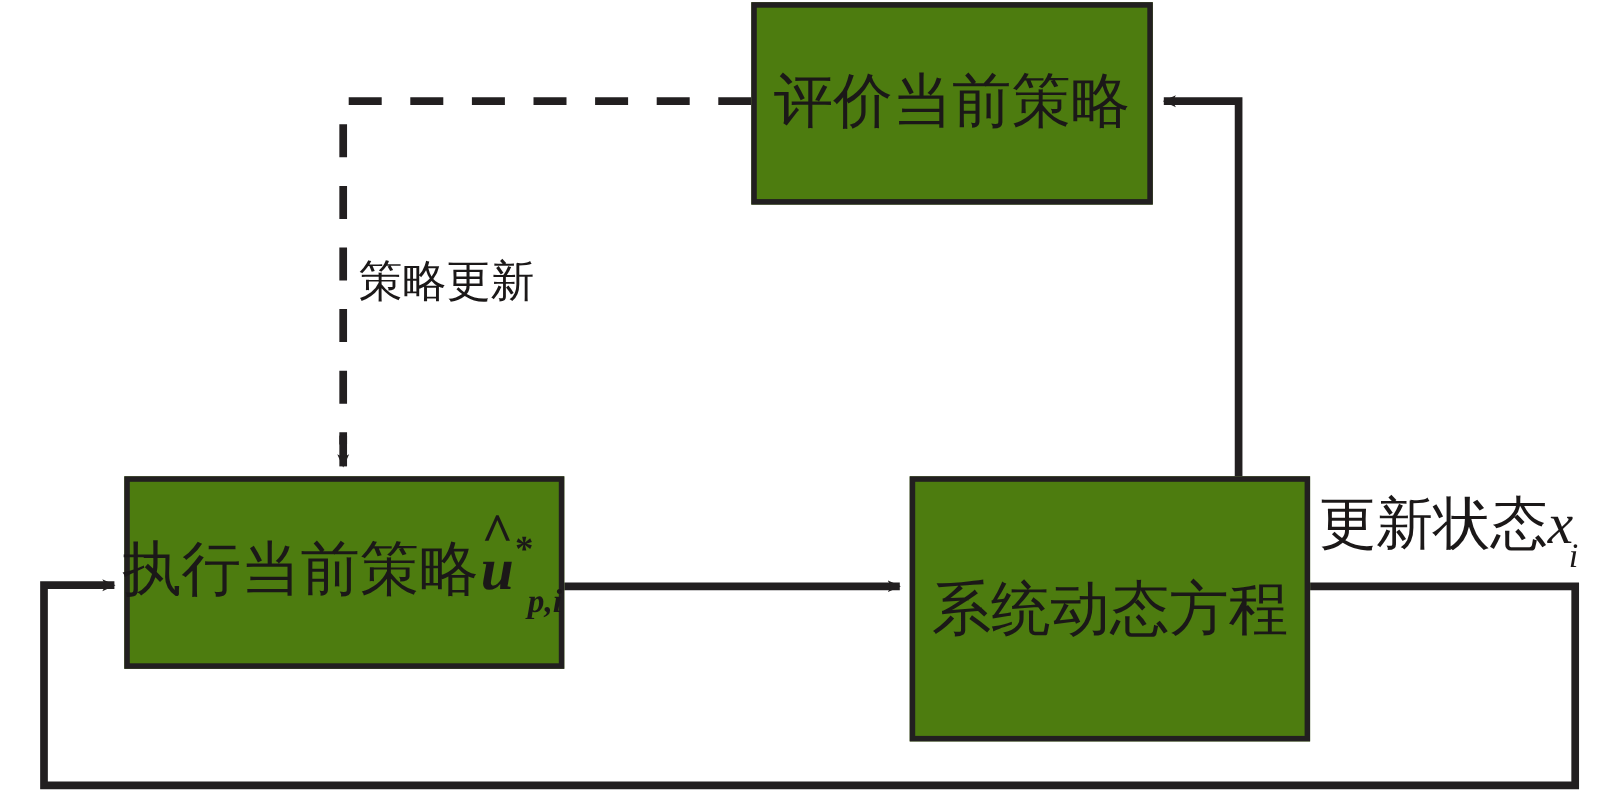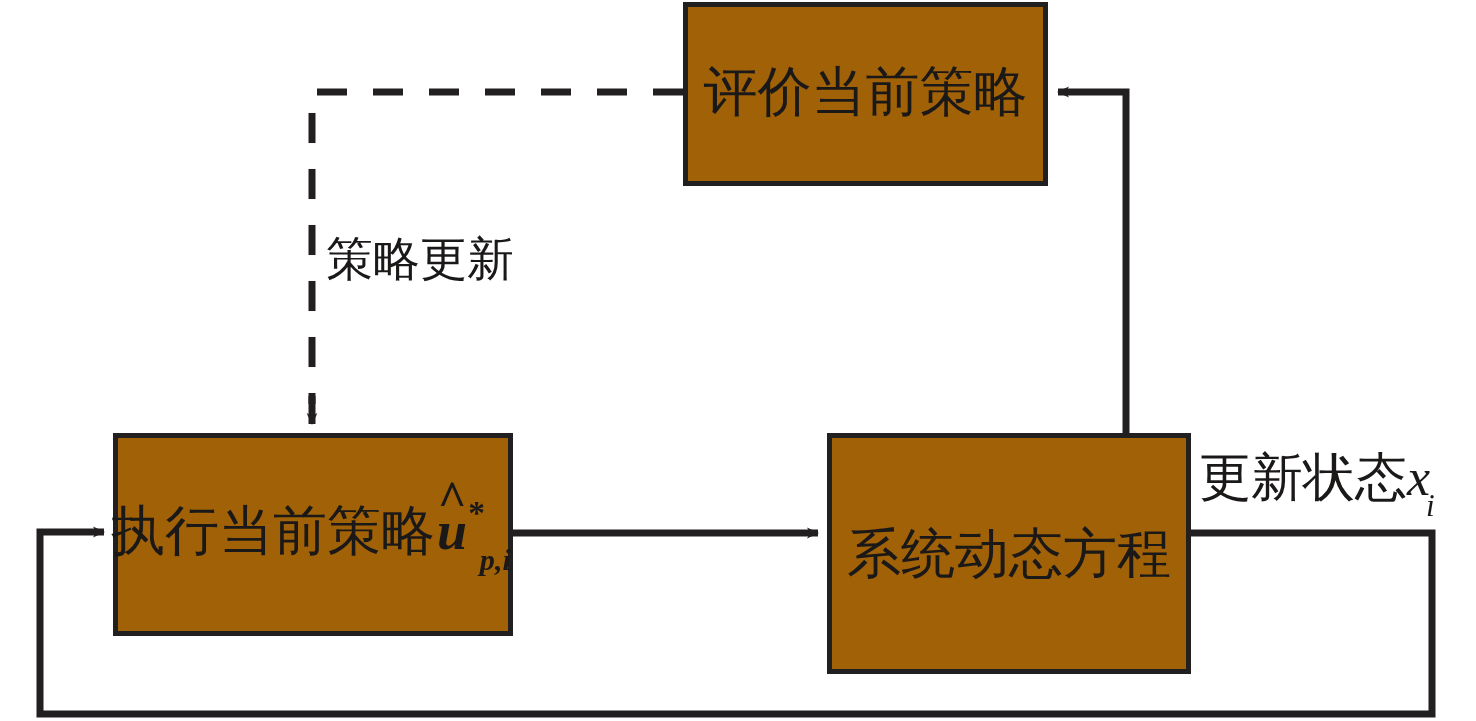--- a/index.html
+++ b/index.html
@@ -20,21 +20,21 @@
     position: absolute;
     left: 0;
     top: 0;
     width: 1476px;
     height: 721px;
   }
   .node-box {
     position: absolute;
     box-sizing: border-box;
     border: 5px solid #221f20;
-    background: #a16207;
+    background: #4d7c0f;
     display: flex;
     align-items: center;
     justify-content: center;
   }
   .node-label {
     font-family: "Liberation Serif", "DejaVu Serif", serif;
     font-size: 54px;
     line-height: 1;
     color: #1b1818;
     white-space: nowrap;
@@ -47,21 +47,21 @@
     width: 365px;
     height: 184px;
   }
   #node-evaluate .node-label {
     transform: translateY(-2px);
   }
   #node-execute {
     left: 113px;
     top: 433px;
     width: 400px;
-    height: 203px;
+    height: 175px;
   }
   #node-dynamics {
     left: 827px;
     top: 433px;
     width: 364px;
     height: 241px;
   }
   .math-term {
     font-family: "Liberation Serif", "DejaVu Serif", serif;
     font-style: italic;
@@ -98,21 +98,21 @@
     font-style: italic;
     font-weight: bold;
     vertical-align: sub;
     position: relative;
     top: 0.30em;
     left: -4px;
   }
   .edge-label {
     position: absolute;
     font-family: "Liberation Serif", "DejaVu Serif", serif;
-    font-size: 47px;
+    font-size: 40px;
     line-height: 1;
     color: #1b1818;
     white-space: nowrap;
   }
   #label-policy-update {
     left: 326px;
     top: 236px;
   }
   #label-update-state {
     left: 1199px;

